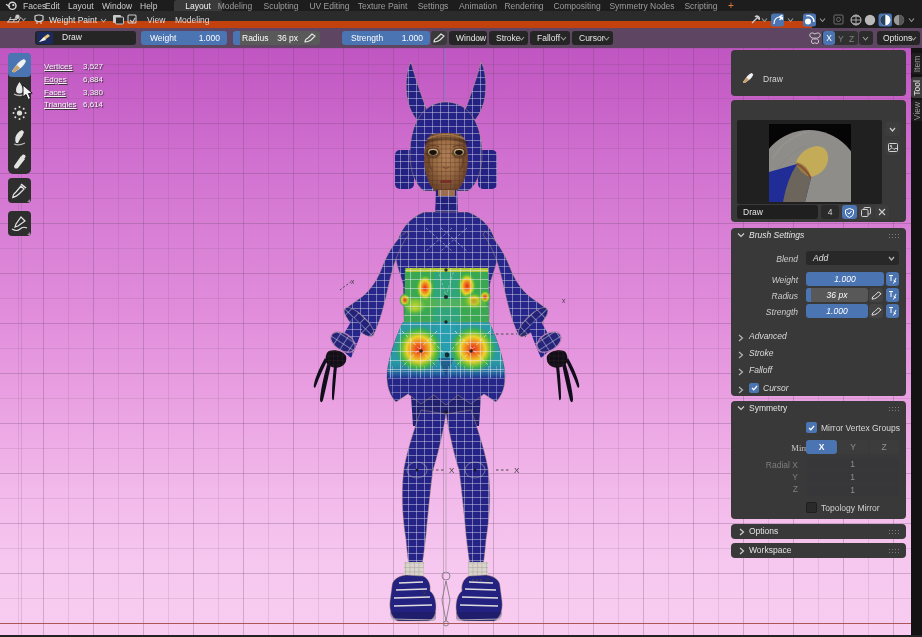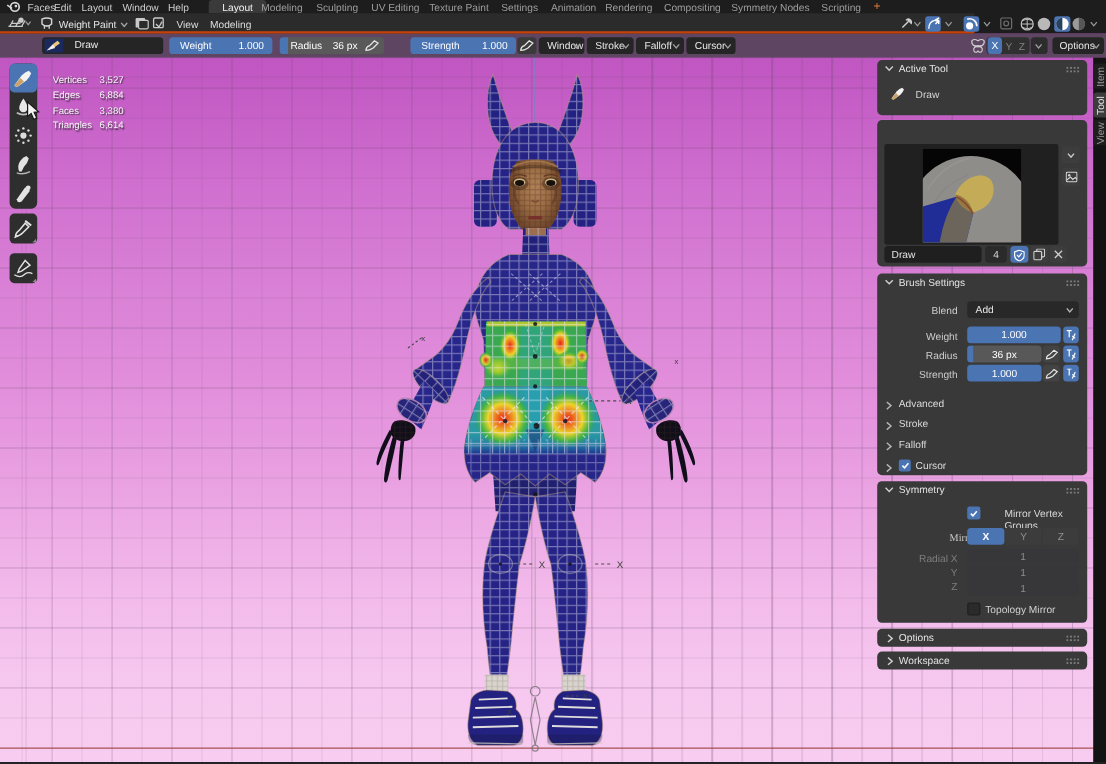--- a/index.html
+++ b/index.html
@@ -15,38 +15,38 @@
       repeating-linear-gradient(90deg, rgba(100,70,105,0.13) 0 1px, transparent 1px 25px),
       repeating-linear-gradient(180deg, rgba(100,70,105,0.13) 0 1px, transparent 1px 25px),
       repeating-linear-gradient(90deg, rgba(100,70,105,0.17) 0 1px, transparent 1px 50px),
       repeating-linear-gradient(180deg, rgba(100,70,105,0.17) 0 1px, transparent 1px 50px);
     background-position: 18px 0px, 0px 20px, 43px 0px, 0px 45px;
   }
   #xaxis { position:absolute; left:0; top:623px; width:922px; height:1px; background:rgba(160,60,48,0.75); }
   #zaxis { position:absolute; left:445px; top:28px; width:1px; height:85px; background:rgba(100,140,200,0.55); }
   
   #row1 { position:absolute; left:0; top:0; width:922px; height:11px; background:#1d1d1d; color:#c3c3c3; }
-  #row2 { position:absolute; left:0; top:11px; width:812px; height:17px; background:#2b2b2b; border-bottom:2px solid #c2410c; color:#d9d9d9; }
+  #row2 { position:absolute; left:0; top:11px; width:812px; height:17px; background:#2b2b2b; border-bottom:7px solid #c2410c; color:#d9d9d9; }
   #row3 { position:absolute; left:0; top:28px; width:922px; height:20px; background:#5e4562; }
   .mtxt { position:absolute; top:1px; font-size:8.5px; color:#cccccc; }
   .tab { position:absolute; top:0px; height:11px; font-size:8.5px; color:#9d9d9d; text-align:center; line-height:12px; }
   .tabactive { background:#3a3a3a; color:#f2f2f2; border-radius:3px 3px 0 0; }
   
   .w { position:absolute; border-radius:3px; font-size:8.5px; }
   .dk { background:#252525; color:#e6e6e6; }
   .slider { height:14px; line-height:14px; color:#fdfdfd; }
   .blue { background:#4b74b2; }
   .gray { background:#595959; }
   .chev { display:inline-block; width:7px; height:5px; vertical-align:middle; }
   
   .tool { position:absolute; left:8px; width:23px; height:22px; background:#2e2e2e; border-radius:4px; }
   .toolactive { background:#4b74b2; }
   
   #stats { position:absolute; left:44px; top:61px; font-size:8px; color:#f4f4f4;
-    text-shadow:1px 1px 1px rgba(40,40,40,0.85); line-height:12.8px; }
+    text-shadow:1px 1px 1px rgba(40,40,40,0.85); line-height:12.8px;text-decoration:underline; }
   #stats .v { position:absolute; left:37px; width:22px; text-align:right; }
   
   .panel { position:absolute; left:731px; width:175px; background:#39393a; border-radius:4px;
     color:#d8d8d8; font-size:8.5px; }
   .phead { position:relative; height:15px; line-height:15px; padding-left:18px; color:#e3e3e3; }
   .grip { position:absolute; right:6px; top:5px; width:12px; height:6px; opacity:0.45;
     background-image:radial-gradient(circle, #cfcfcf 0.8px, transparent 0.9px);
     background-size:3px 3px; }
   .parrow { position:absolute; left:6px; top:4px; }
   .lbl { position:absolute; font-size:8.5px; color:#cccccc; text-align:right; }
@@ -493,23 +493,20 @@
 
   <div id="stats">
     <div>Vertices<span class="v" style="top:0">3,527</span></div>
     <div>Edges<span class="v" style="top:12.8px">6,884</span></div>
     <div>Faces<span class="v" style="top:25.6px">3,380</span></div>
     <div>Triangles<span class="v" style="top:38.4px">6,614</span></div>
   </div>
 
   <div id="sidebar">
   <div class="panel" style="top:50px;height:46px;">
-    <div class="phead"><svg class="parrow" width="8" height="6">
-            <path d="M1 1.5 L4 4.5 L7 1.5" stroke="#cfcfcf" stroke-width="1.2" fill="none"></path>
-          </svg>Active Tool<div class="grip"></div></div>
     <svg style="position:absolute;left:9px;top:19px" width="17" height="17" viewBox="0 0 23 22">
           <path d="M4 17 L10 9 Q13 6 16 5 L18 7 Q17 10 14 13 L7 18 Q5 19 4 17 Z" fill="#f2f2f2"></path>
           <path d="M4 17 L9 11 L12 14 L7 18 Q5 19 4 17 Z" fill="#caa26a"></path>
         </svg>
     <span style="position:absolute;left:32px;top:24px;color:#d5d5d5;">Draw</span>
   </div>
   <div class="panel" style="top:100px;height:122px;">
     <div style="position:absolute;left:6px;top:20px;width:145px;height:84px;background:#202020;border-radius:2px;"></div>
     <svg style="position:absolute;left:38px;top:24px" width="82" height="78" viewBox="0 0 82 78">
       <rect x="0" y="0" width="82" height="78" fill="#050505"></rect>
@@ -549,21 +546,21 @@
             <rect x="0.5" y="2.5" width="6.5" height="7" rx="1" fill="none" stroke="#d0d0d0"></rect>
             <path d="M3 2.5 V1 Q3 0.5 3.7 0.5 H8.7 Q9.5 0.5 9.5 1.3 V6 Q9.5 7 8.5 7 H7" fill="none" stroke="#d0d0d0"></path>
           </svg>
     </div>
     <div class="fld" style="left:144px;top:105px;width:14px;height:14px;background:#3d3d3d;">
       <svg style="position:absolute;left:3px;top:3px" width="8" height="8" viewBox="0 0 8 8">
             <path d="M1 1 L7 7 M7 1 L1 7" stroke="#cfcfcf" stroke-width="1.1"></path>
           </svg>
     </div>
   </div>
-  <div class="panel" style="top:228px;height:168px;">
+  <div class="panel" style="top:228px;height:168px;font-style:italic;">
     <div class="phead"><svg class="parrow" width="8" height="6">
             <path d="M1 1.5 L4 4.5 L7 1.5" stroke="#cfcfcf" stroke-width="1.2" fill="none"></path>
           </svg>Brush Settings<div class="grip"></div></div>
     <div class="lbl" style="right:108px;top:26px;">Blend</div>
     <div class="fld" style="left:75px;top:23px;width:93px;height:14px;background:#282828;color:#e5e5e5;">
       <span style="position:absolute;left:7px;top:2px">Add</span>
       <svg class="chev" style="position:absolute;right:4px;top:5px">
             <path d="M1 1 L3.5 4 L6 1" stroke="#b5b5b5" stroke-width="1.2" fill="none"></path>
           </svg>
     </div>
@@ -628,21 +625,21 @@
   </div>
   <div class="panel" style="top:401px;height:118px;">
     <div class="phead"><svg class="parrow" width="8" height="6">
             <path d="M1 1.5 L4 4.5 L7 1.5" stroke="#cfcfcf" stroke-width="1.2" fill="none"></path>
           </svg>Symmetry<div class="grip"></div></div>
     <div style="position:absolute;left:75px;top:21px;width:11px;height:11px;background:#4b74b2;border-radius:2px;">
           <svg style="position:absolute;left:2px;top:2.5px" width="7" height="6" viewBox="0 0 7 6">
             <path d="M1 3 L2.8 4.8 L6 1" stroke="#fff" stroke-width="1.3" fill="none"></path>
           </svg>
         </div>
-    <span style="position:absolute;left:106px;top:22px;color:#d8d8d8;">Mirror Vertex Groups</span>
+    <span style="position:absolute;left:90px;top:22px;color:#d8d8d8;">Mirror Vertex Groups</span>
     <div class="lbl" style="right:92px;top:42px;font-family:Liberation Serif, serif;">Mirror</div>
     <div class="fld" style="left:75px;top:39px;width:31px;height:14px;background:#4b74b2;color:#fff;text-align:center;line-height:14px;font-weight:bold;">X</div>
     <div class="fld" style="left:107px;top:39px;width:30px;height:14px;background:#3c3c3c;color:#909090;text-align:center;line-height:14px;border-radius:0;">Y</div>
     <div class="fld" style="left:138px;top:39px;width:30px;height:14px;background:#3c3c3c;color:#909090;text-align:center;line-height:14px;">Z</div>
     <div class="lbl" style="right:108px;top:59px;color:#7e7e7e;">Radial X</div>
     <div class="fld" style="left:75px;top:57px;width:93px;height:12px;background:#37373a;color:#8e8e8e;text-align:center;line-height:12px;border-radius:3px 3px 0 0;">1</div>
     <div class="lbl" style="right:108px;top:71px;color:#7e7e7e;">Y</div>
     <div class="fld" style="left:75px;top:70px;width:93px;height:12px;background:#37373a;color:#8e8e8e;text-align:center;line-height:12px;border-radius:0;">1</div>
     <div class="lbl" style="right:108px;top:83px;color:#7e7e7e;">Z</div>
     <div class="fld" style="left:75px;top:83px;width:93px;height:12px;background:#37373a;color:#8e8e8e;text-align:center;line-height:12px;border-radius:0 0 3px 3px;">1</div>

